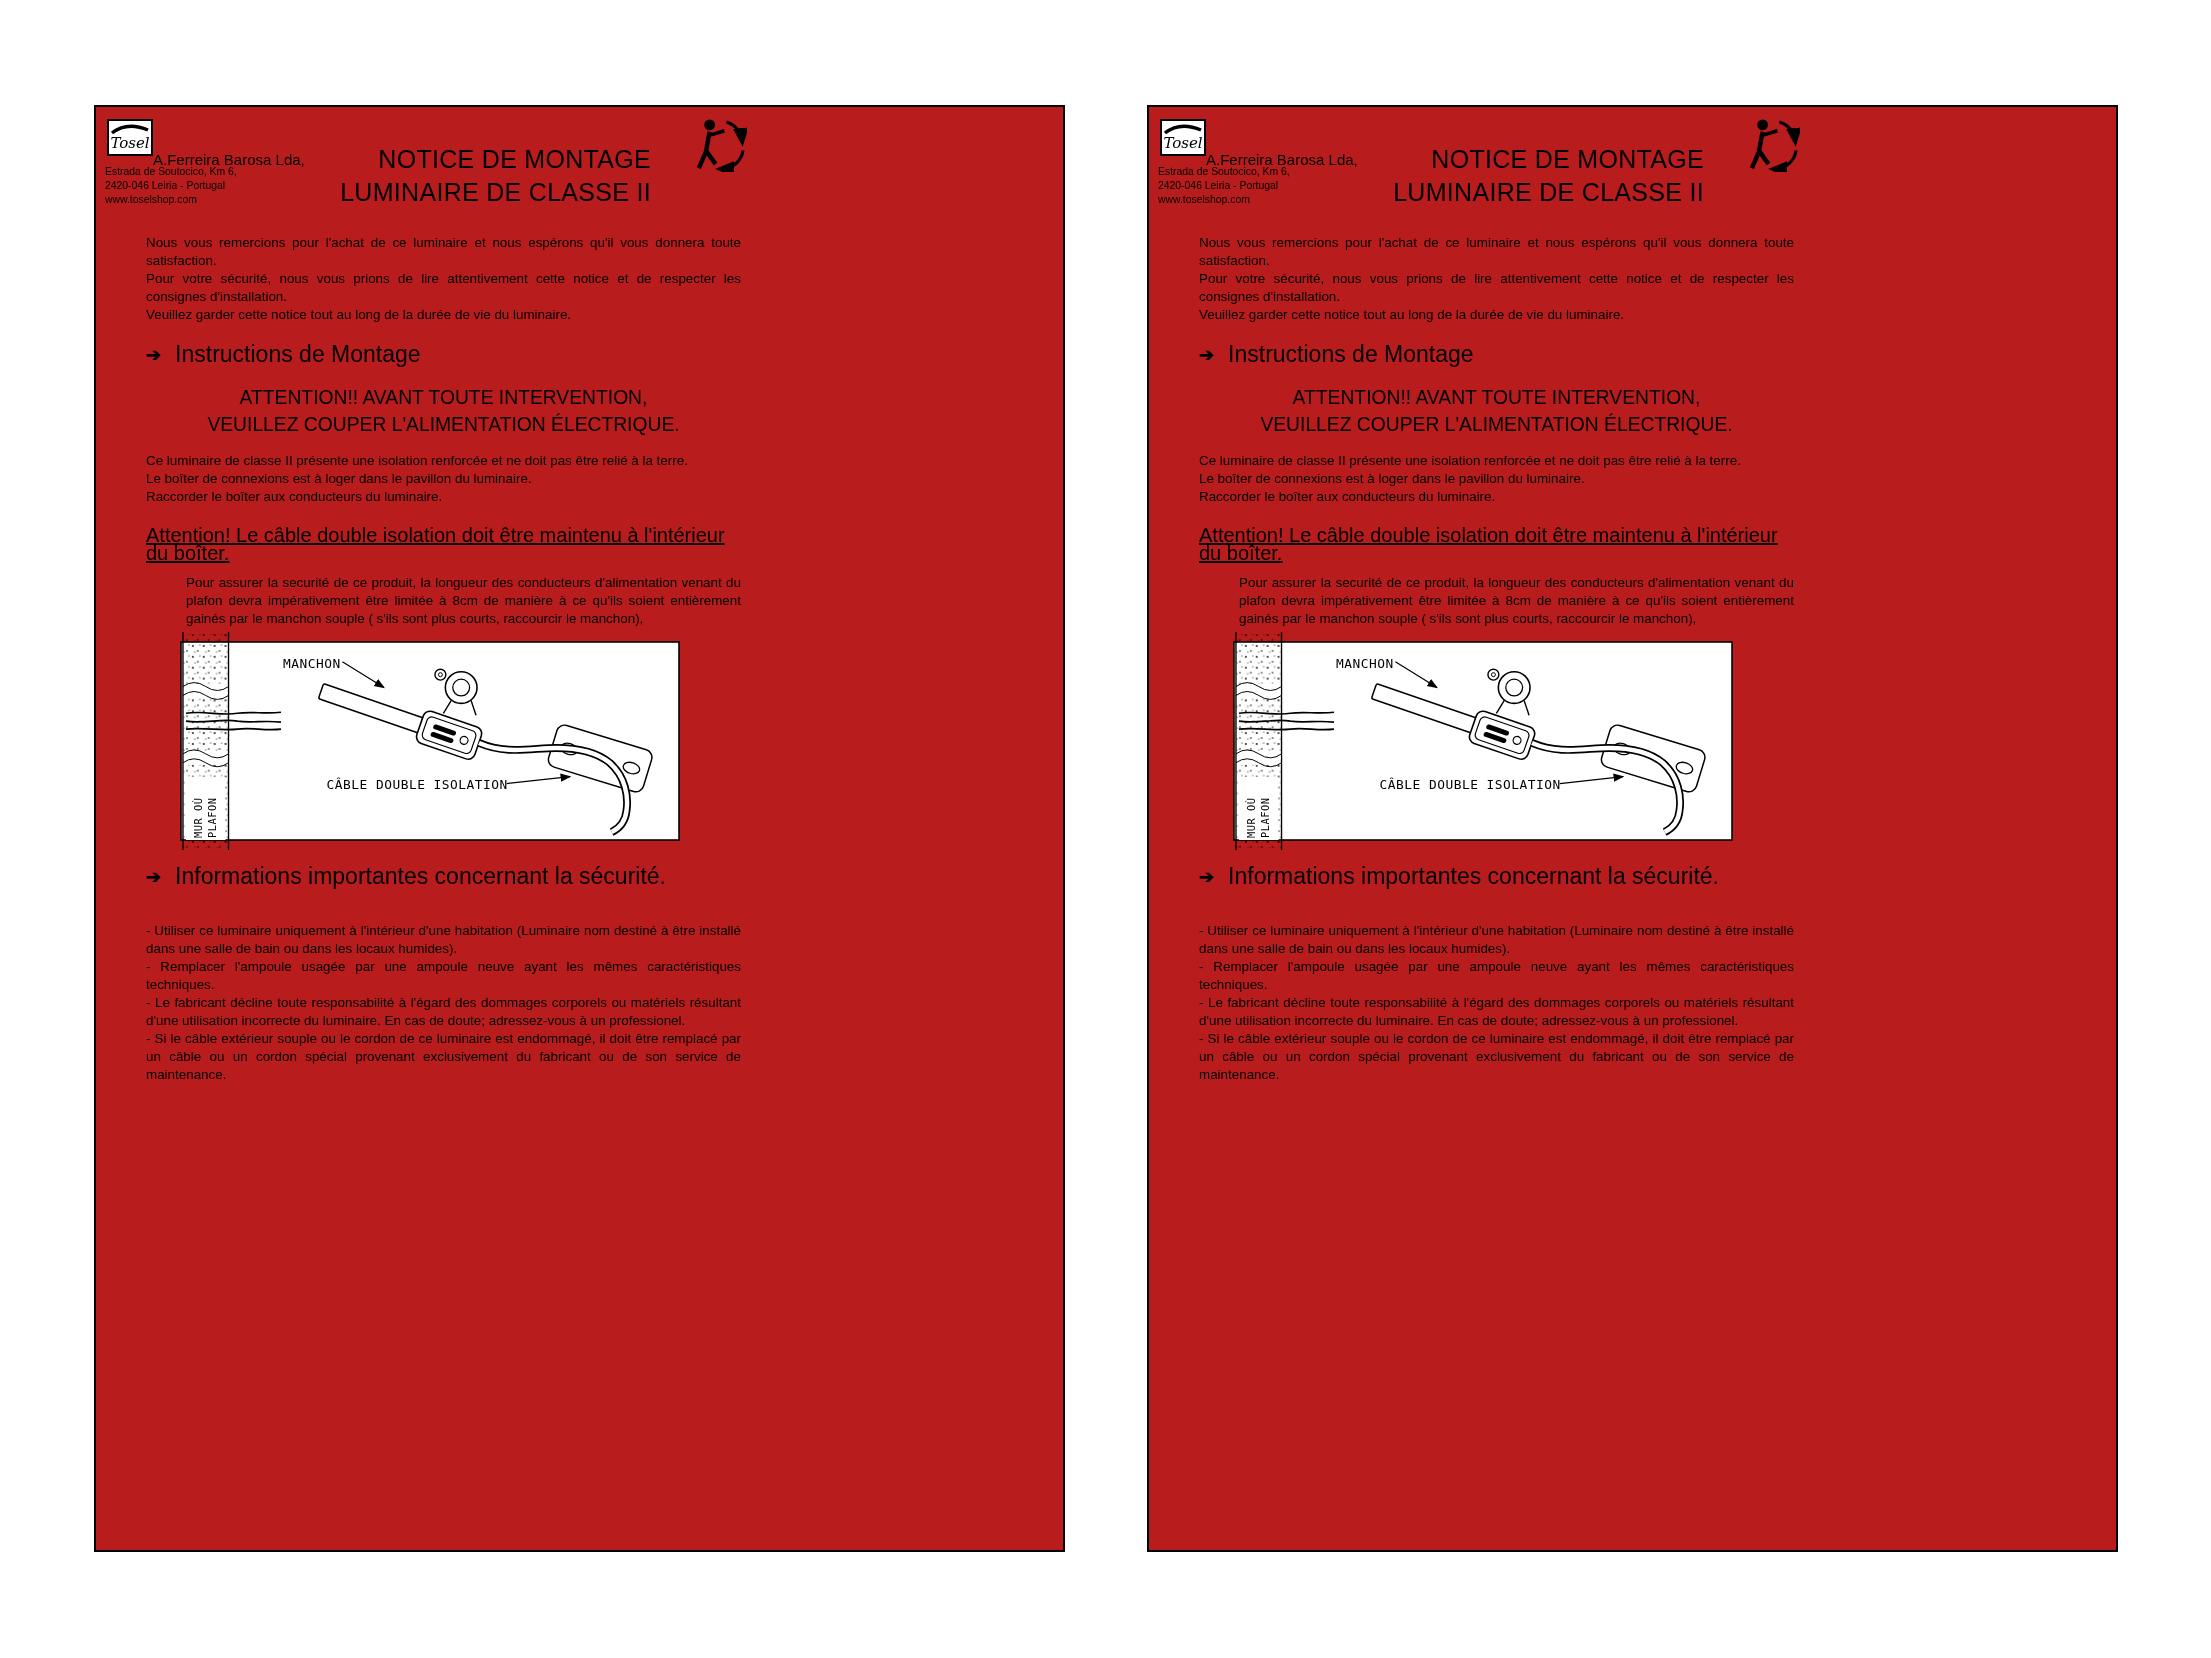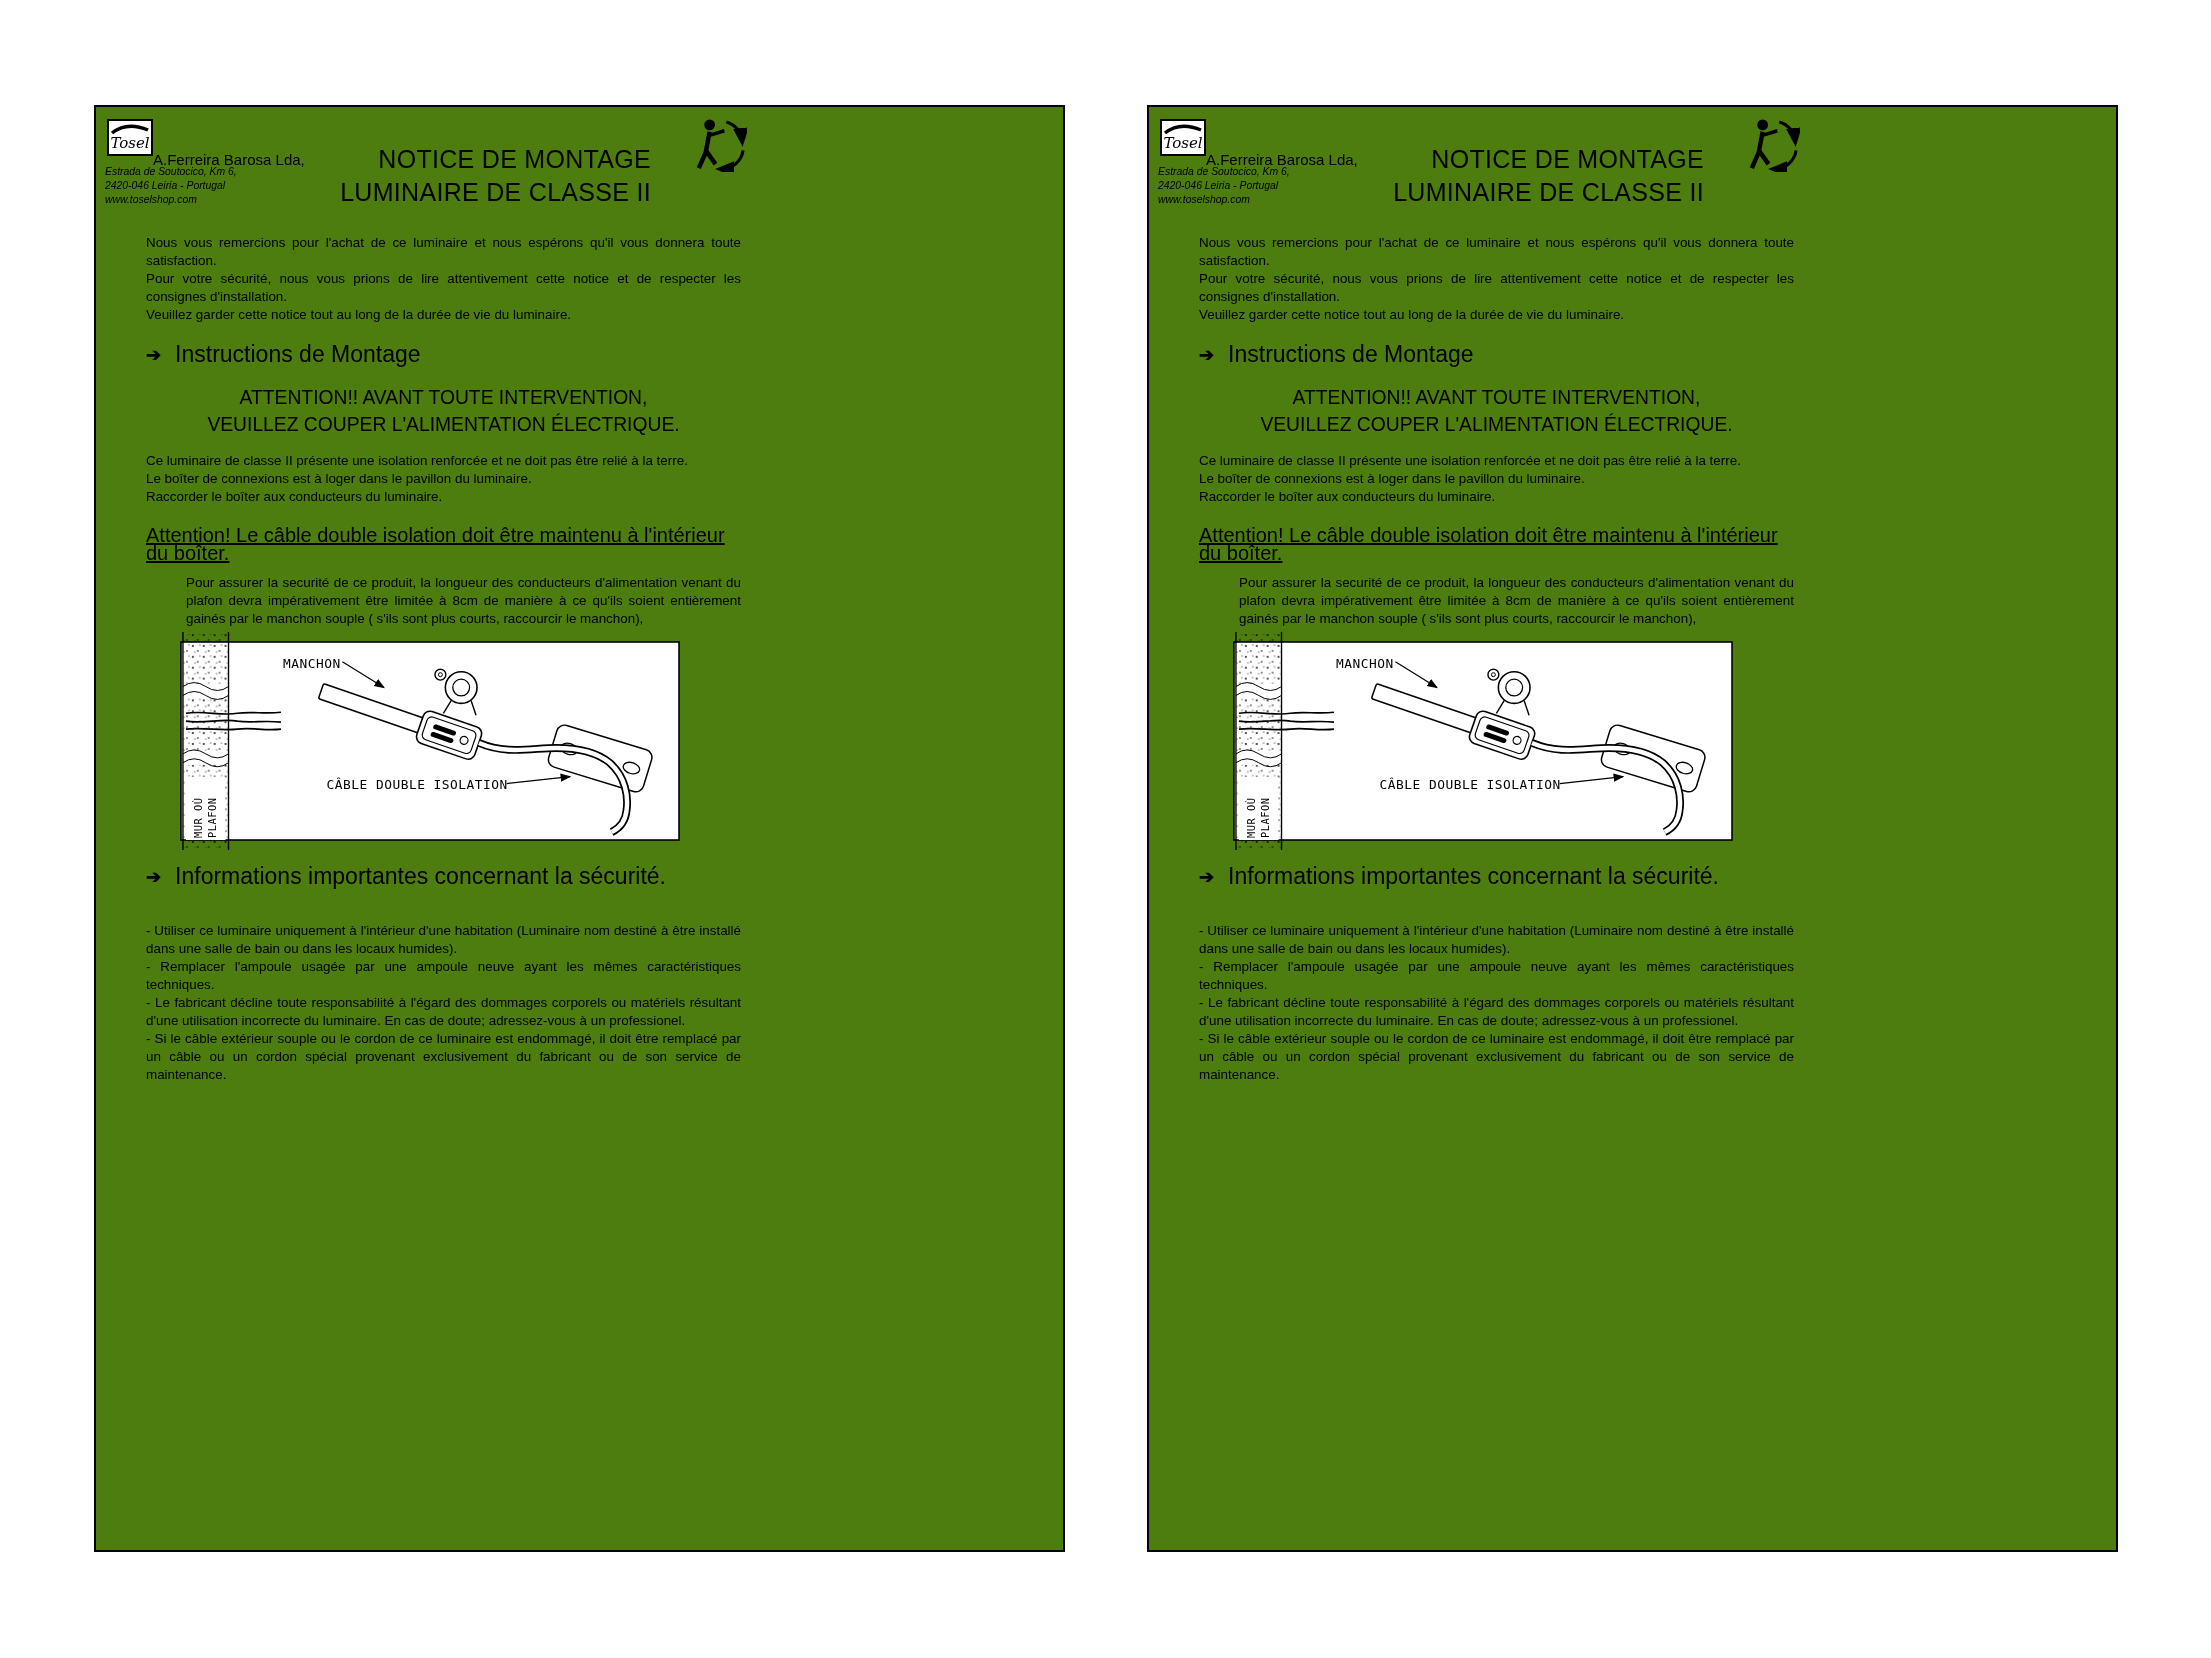--- a/index.html
+++ b/index.html
@@ -1,27 +1,27 @@
 <!DOCTYPE html>
 <html><head>
 <meta charset="utf-8">
 <style>
   * { margin:0; padding:0; box-sizing:border-box; }
   html,body { width:2212px; height:1658px; background:#ffffff; color:#000;
               font-family:"Liberation Sans", sans-serif; }
   #pages { position:relative; width:2212px; height:1658px; }
 
   .page { position:absolute; top:105px; width:971px; height:1447px;
-          border:2px solid #000; background:#4d7c0f; }
+          border:2px solid #000; background:#b91c1c; }
   .page:nth-child(1){ left:94px; }
   .page:nth-child(2){ left:1147px; }
 
   .logo-svg   { position:absolute; left:11px; top:12px; }
   .company-name  { position:absolute; left:57px; top:44px; font-size:15px; }
-  .company-block { position:absolute; left:9px;  top:58px; font-size:10.4px; line-height:14px;font-style:italic; }
+  .company-block { position:absolute; left:9px;  top:58px; font-size:10.4px; line-height:14px; }
   .title-block { position:absolute; left:139px; top:36px; width:416px; text-align:right;
                  font-size:25px; line-height:33px; letter-spacing:0.3px; }
   .triman-svg { position:absolute; left:594px; top:10px; }
 
   .content { position:absolute; left:50px; top:127px; width:595px;
              font-size:13.4px; line-height:18px; }
   .just { text-align:justify; }
   .intro-p { margin:0; }
 
   .h-section { display:flex; align-items:center; gap:14px; font-size:23px; line-height:28px; }

